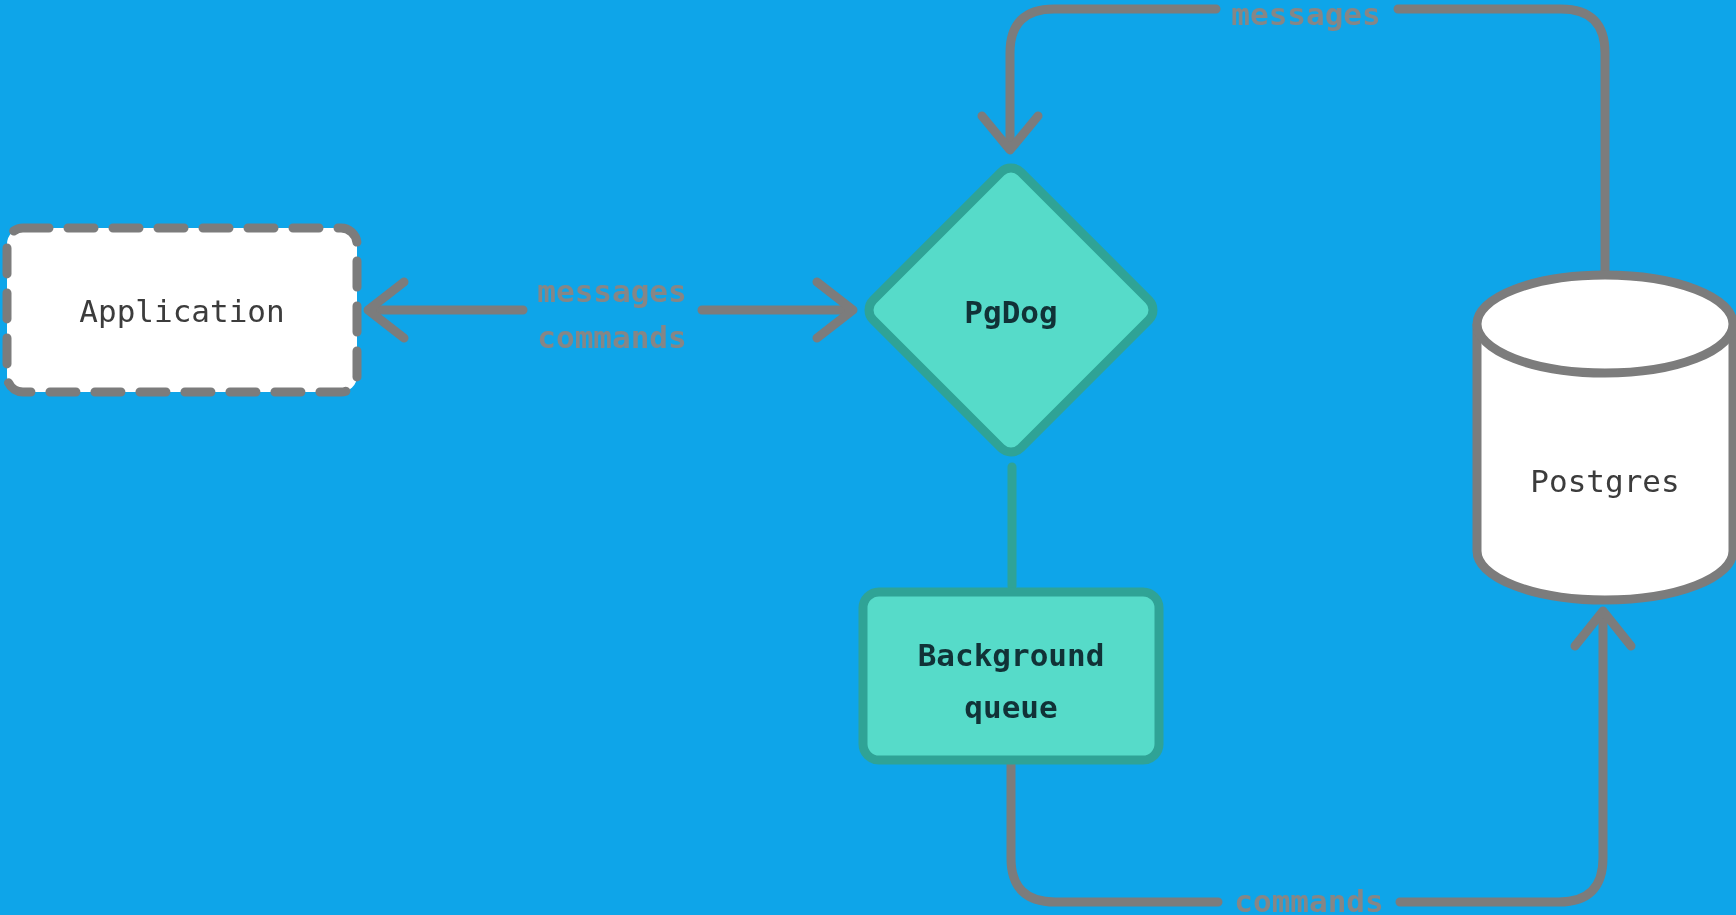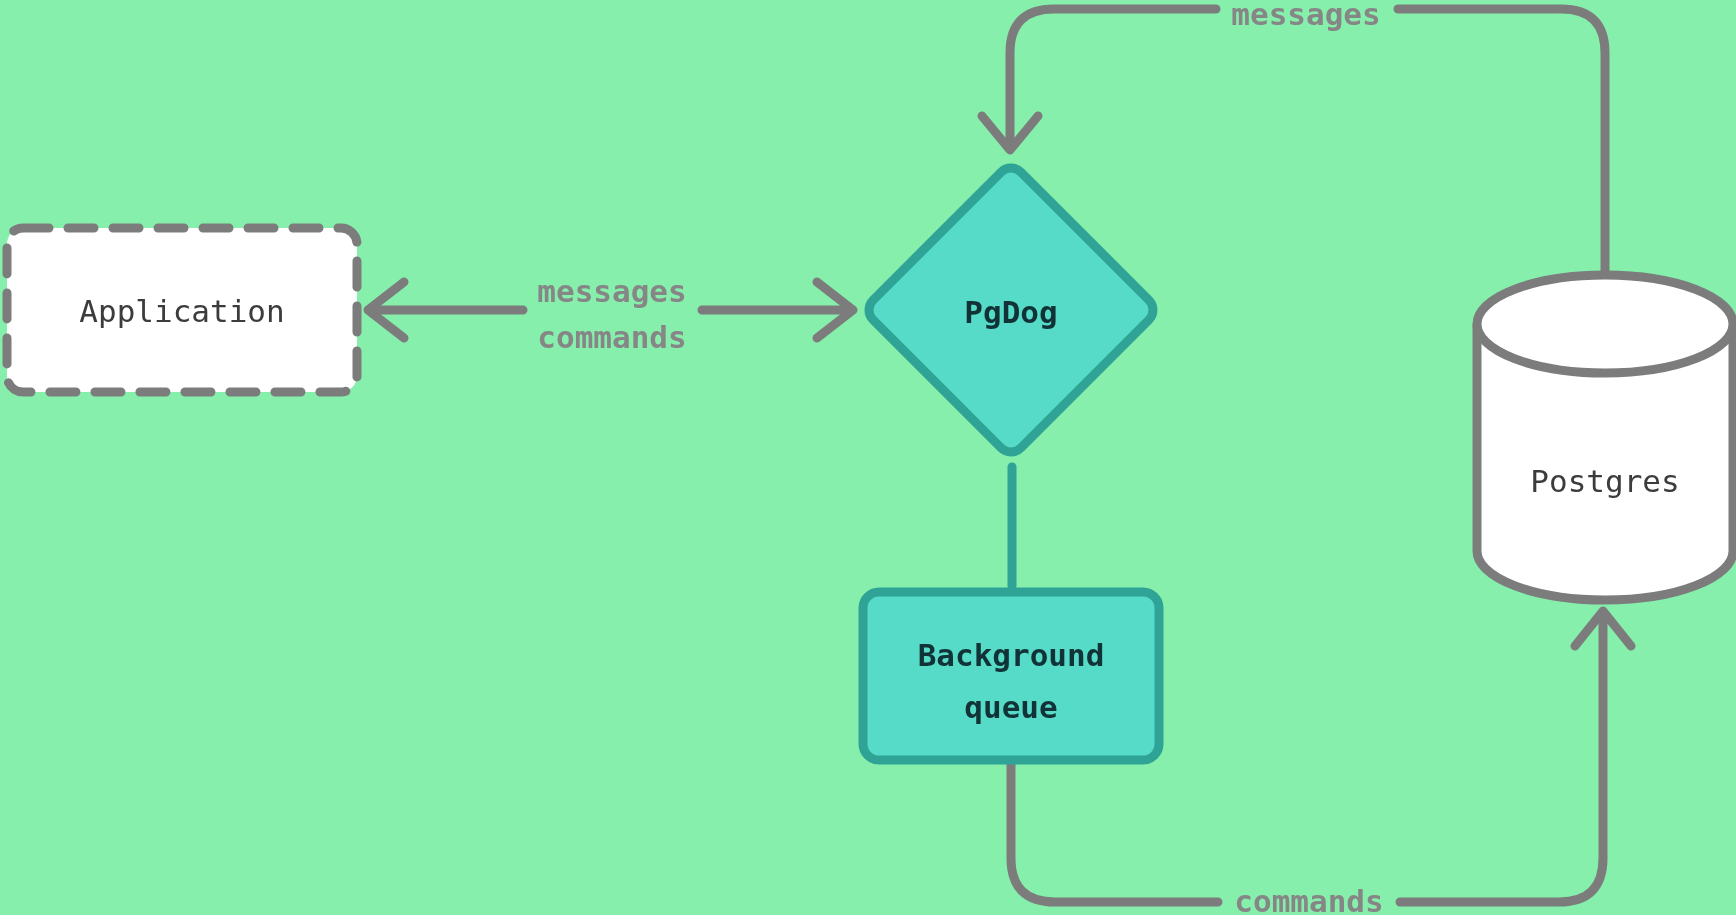--- a/index.html
+++ b/index.html
@@ -9,21 +9,21 @@
     background: #000000;
     width: 1736px;
     height: 915px;
     overflow: hidden;
     font-family: "DejaVu Sans Mono", "Liberation Mono", monospace;
   }
   #stage {
     position: relative;
     width: 1736px;
     height: 915px;
-    background: #86efac;
+    background: #0ea5e9;
   }
   svg { display: block; }
 
   .edge-line {
     fill: none;
     stroke: #7c7c7c;
     stroke-width: 9;
     stroke-linecap: round;
   }
   .arrowhead {

